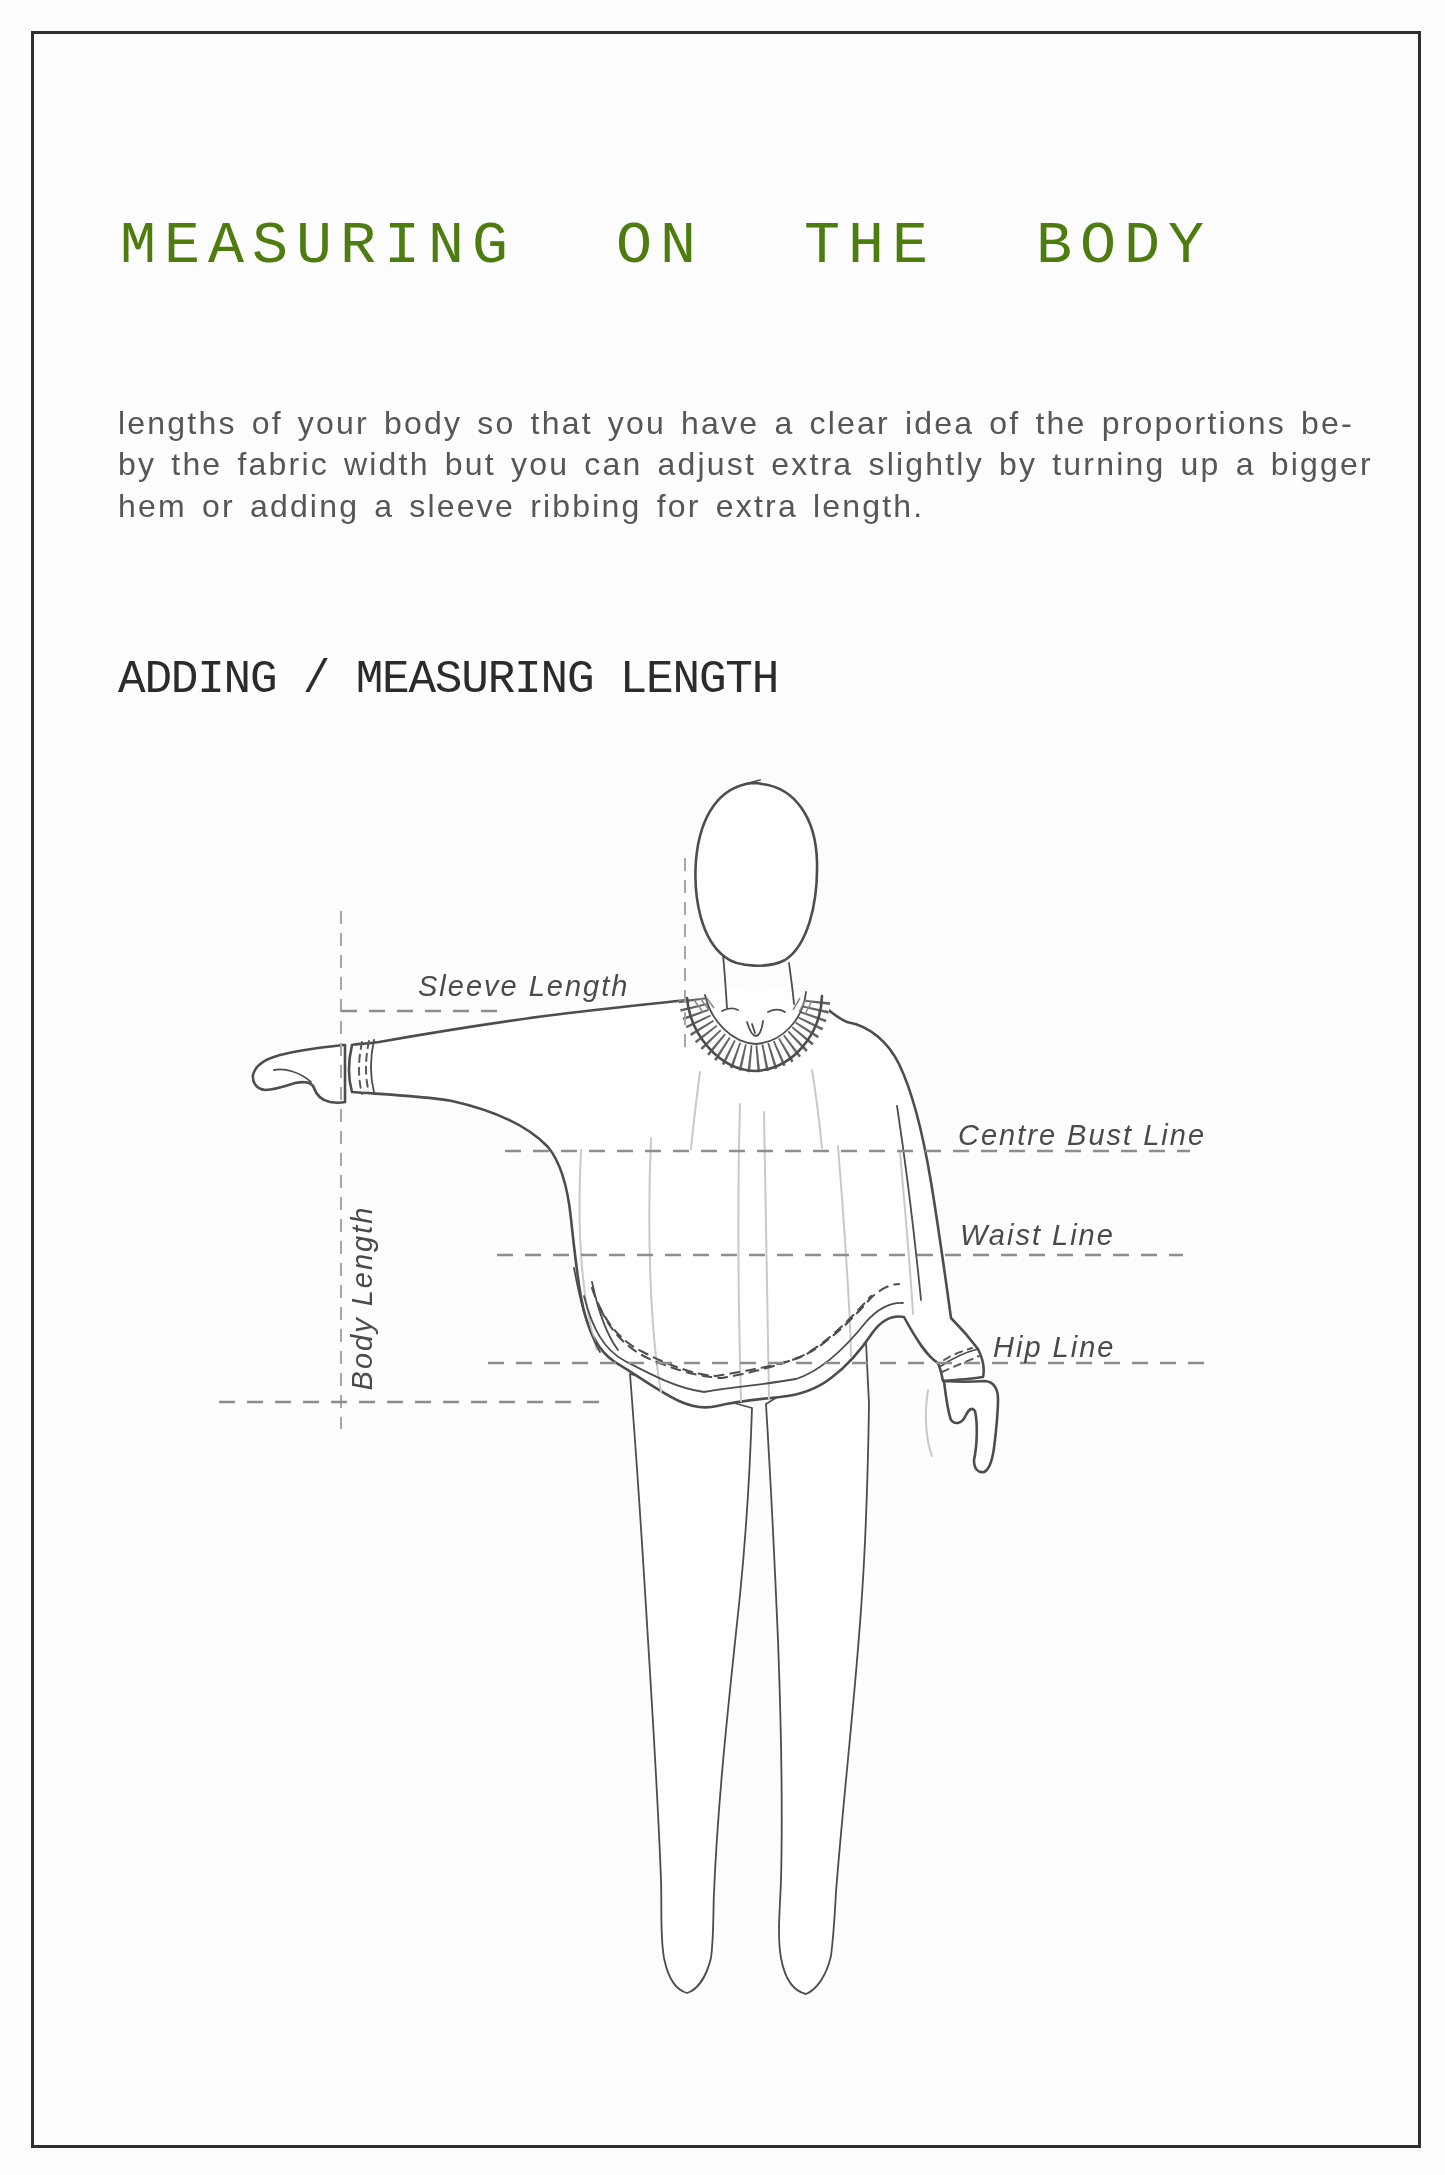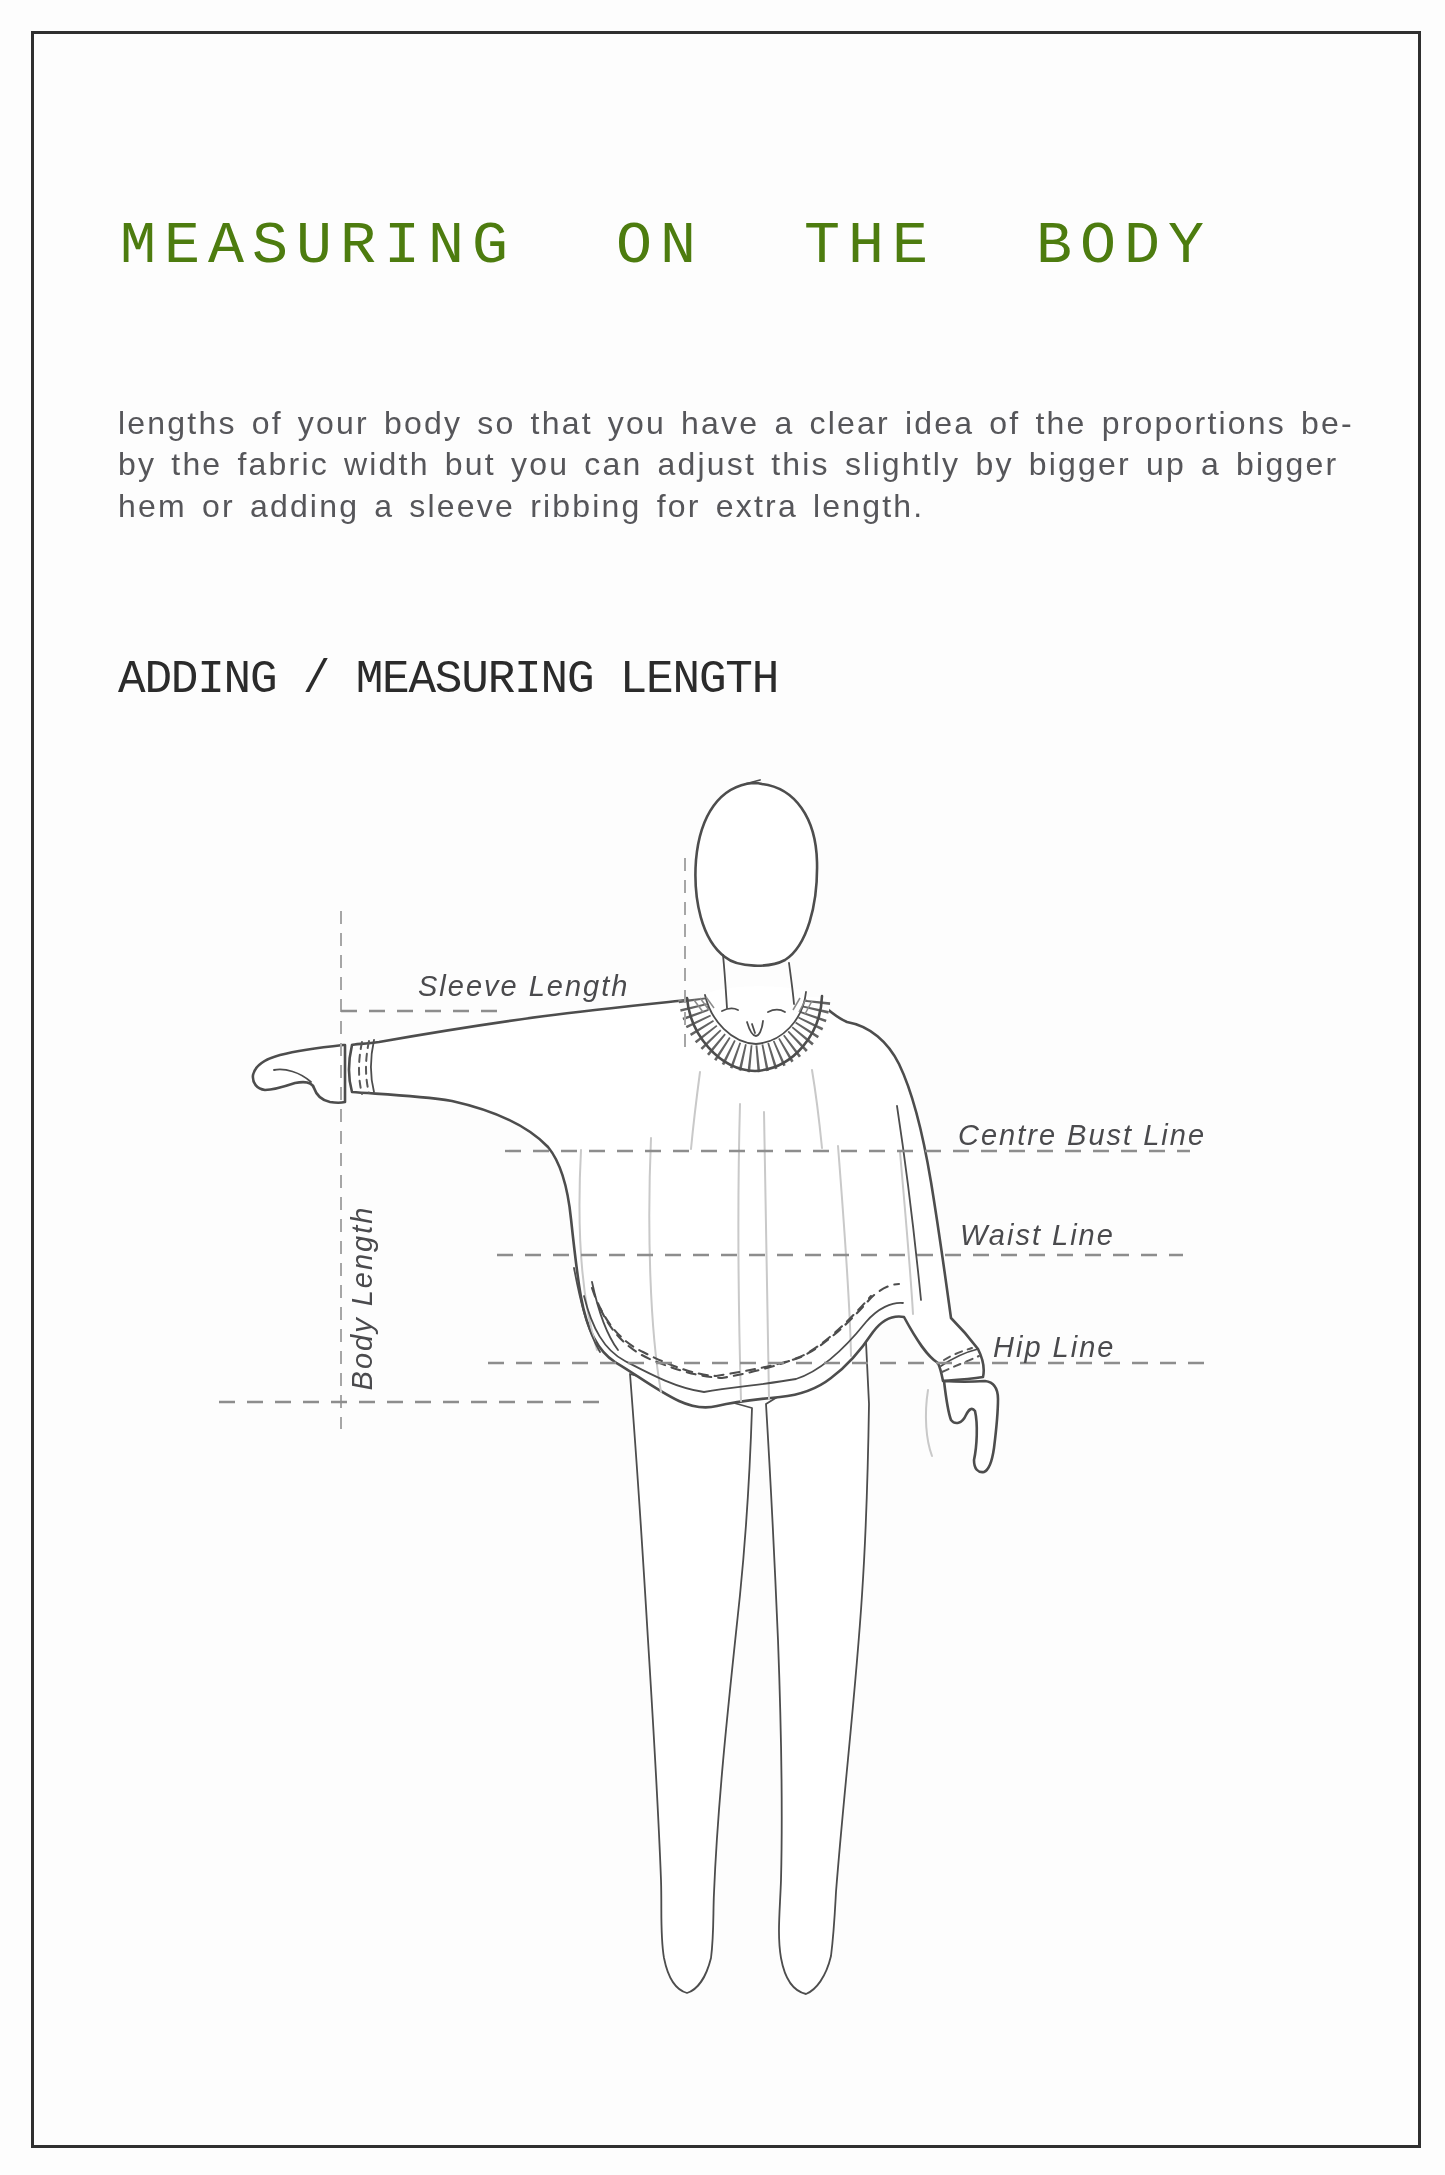--- a/index.html
+++ b/index.html
@@ -64,21 +64,21 @@
 <body>
 
 <div class="page">
 
   <div class="page-border"></div>
 
   <div class="doc-title">MEASURING ON THE BODY</div>
 
   <div class="intro-text">
     <div>lengths of your body so that you have a clear idea of the proportions be-</div>
-    <div>by the fabric width but you can adjust this slightly by bigger up a bigger</div>
+    <div>by the fabric width but you can adjust extra slightly by turning up a bigger</div>
     <div>hem or adding a sleeve ribbing for extra length.</div>
   </div>
 
   <div class="section-heading">ADDING / MEASURING LENGTH</div>
 
 
   <svg class="diagram" width="1445" height="2175" viewBox="0 0 1445 2175" xmlns="http://www.w3.org/2000/svg">
 
     <g>
 

